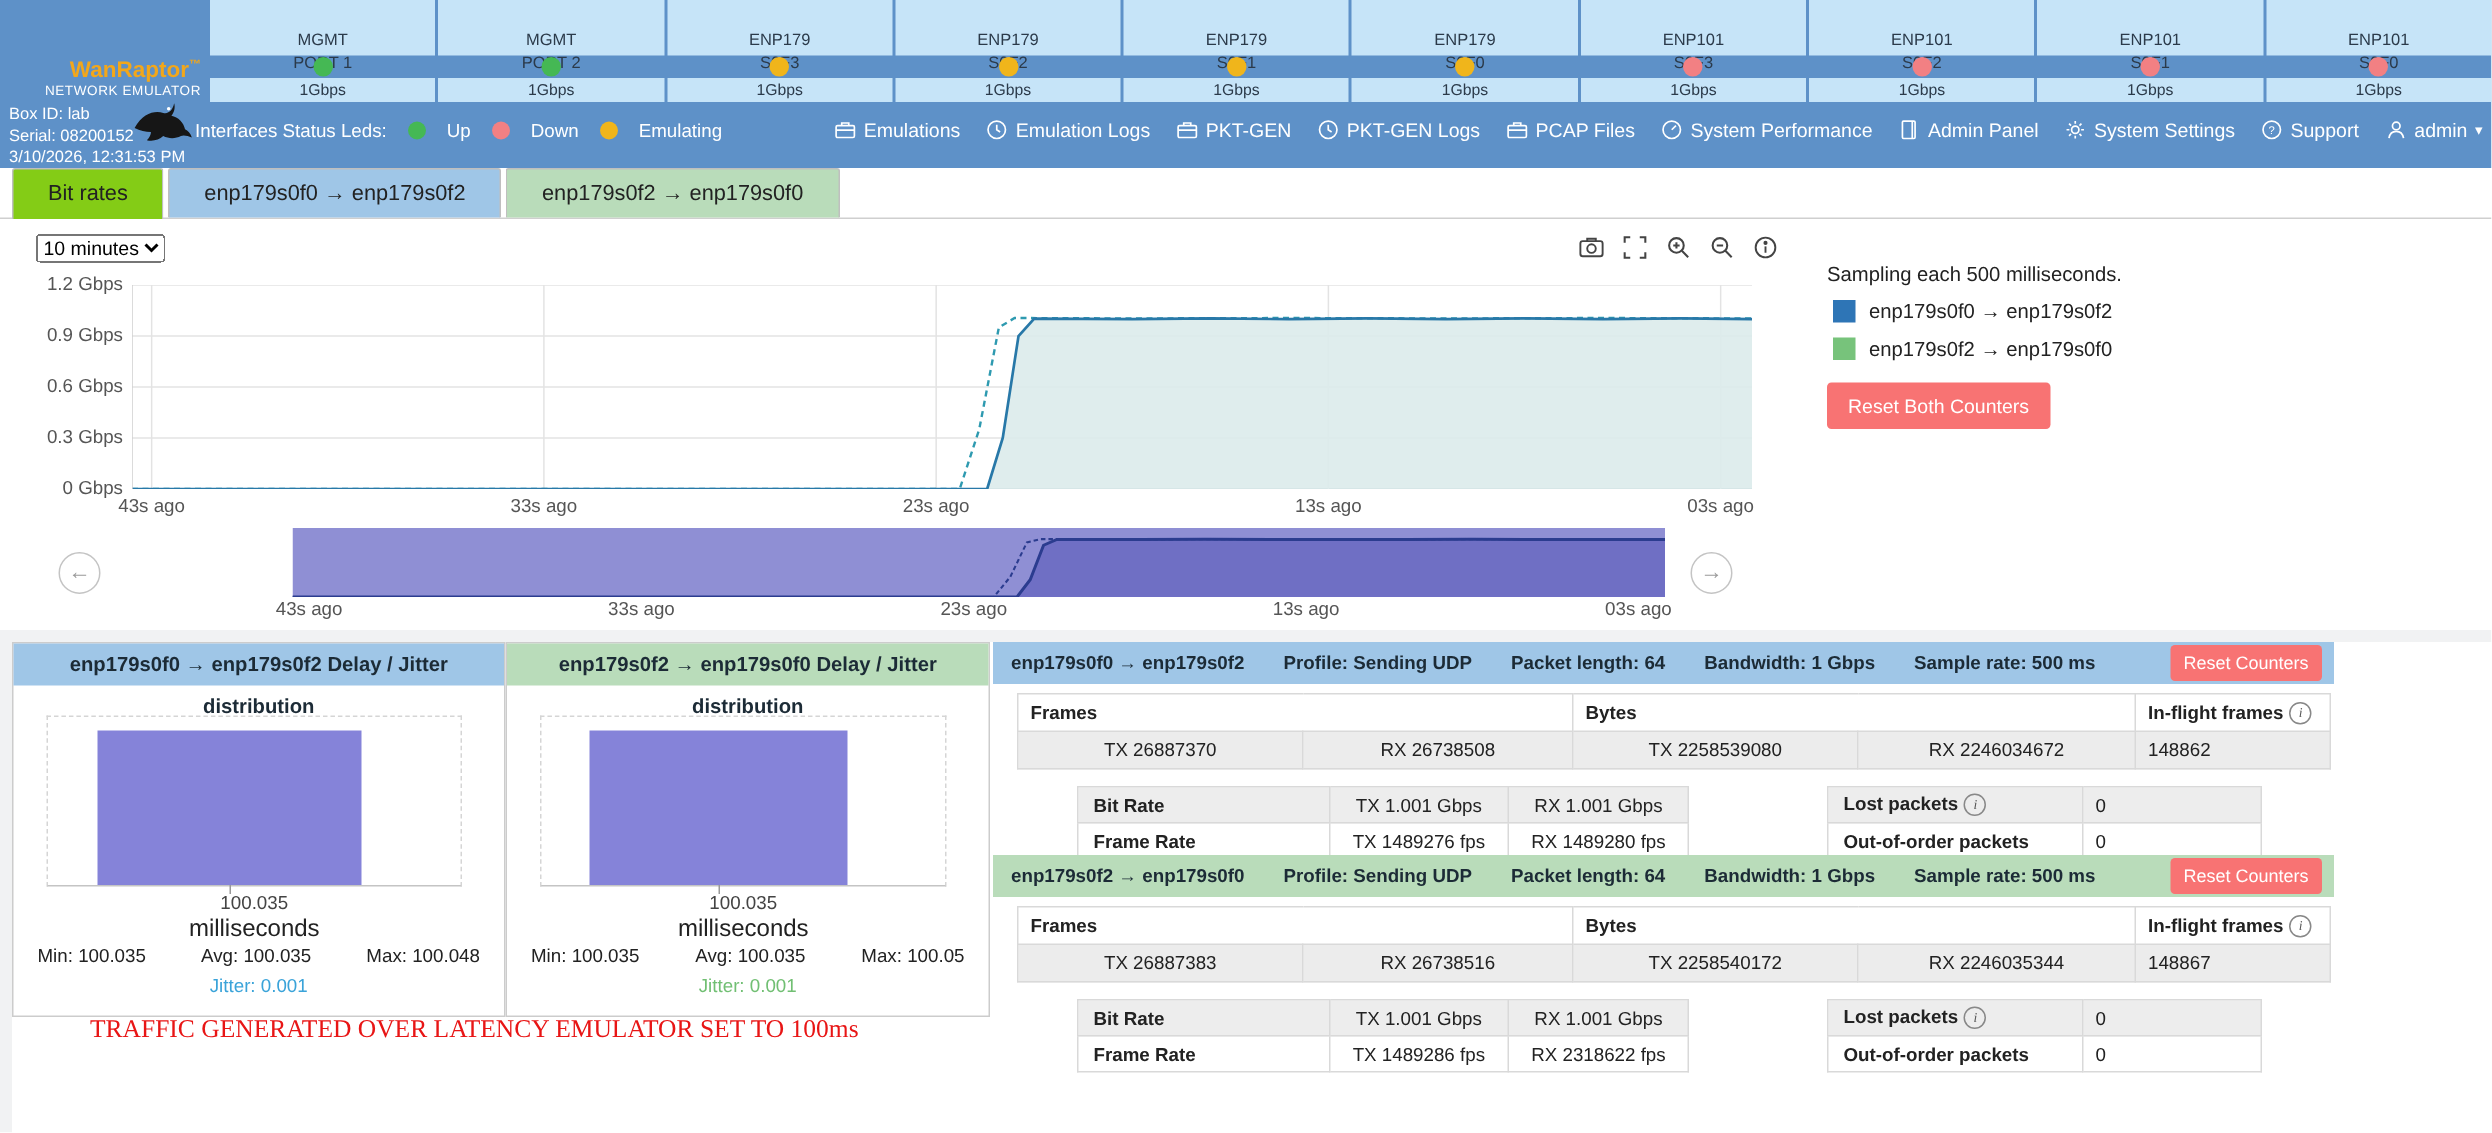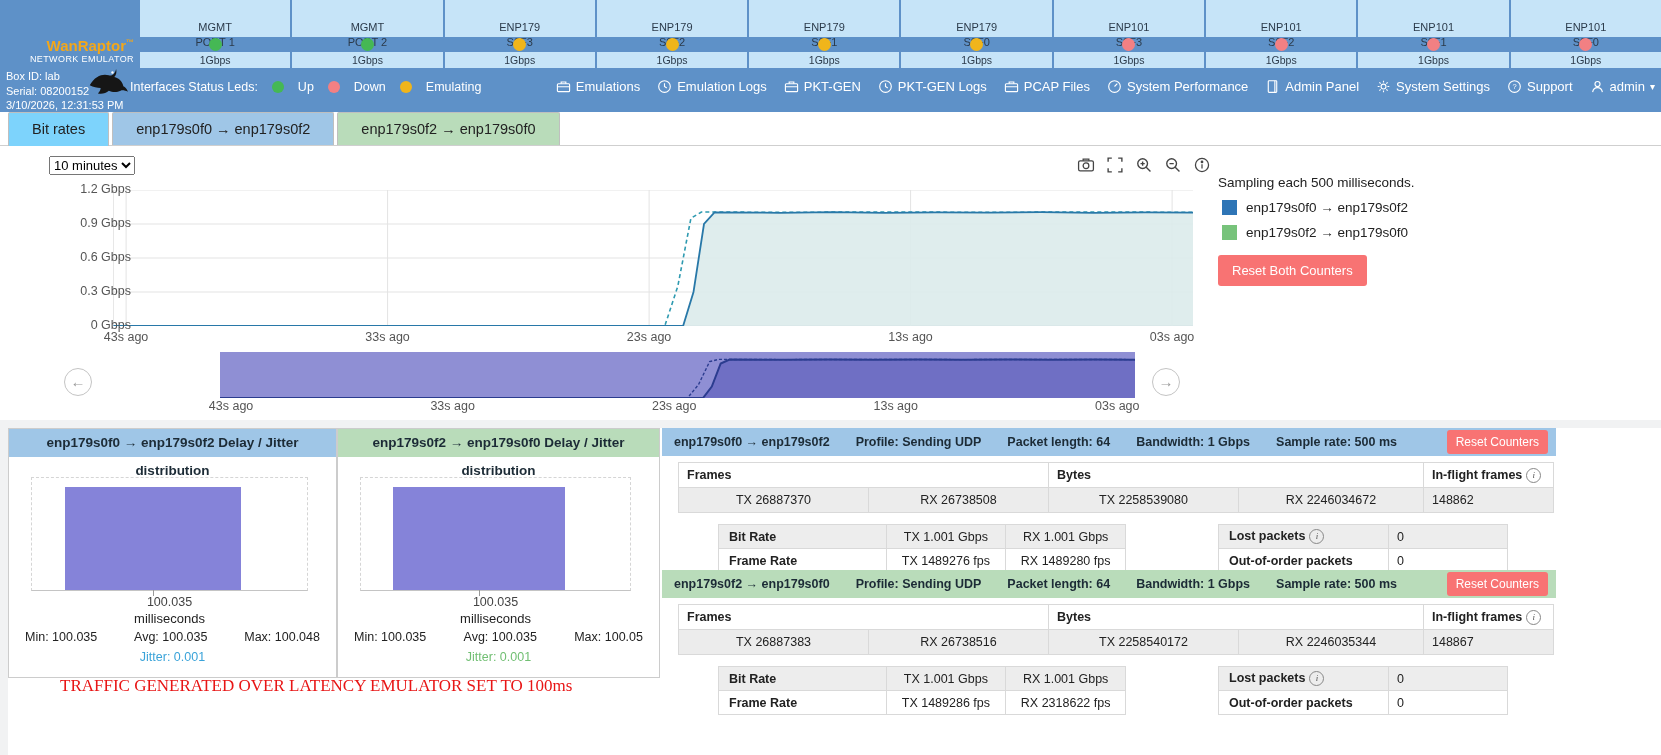--- a/index.html
+++ b/index.html
@@ -20,30 +20,30 @@
   .port-speed{background:#c6e4f8;height:16px;font-size:10.5px;text-align:center;line-height:16px;color:#2b3a4a;}
   .boxinfo{position:absolute;left:6px;top:69px;color:#fff;font-size:11px;line-height:14.5px;white-space:nowrap;}
   .ledlegend{position:absolute;left:130px;top:80px;color:#fff;font-size:12.5px;display:flex;align-items:center;gap:14px;}
   .ledlegend .led-dot{width:12px;height:12px;}
   .menu{position:absolute;right:6px;top:79px;display:flex;gap:17px;color:#fff;font-size:13px;align-items:center;}
   .menu-item{display:flex;align-items:center;gap:5px;cursor:pointer;white-space:nowrap;}
   .menu-item svg{display:block;}
   
   .tabs{position:absolute;top:112px;left:0;width:1661px;height:34px;display:flex;padding-left:8px;box-sizing:border-box;background:#fff;border-bottom:1px solid #cfcfcf;}
   .tab{padding:0 23px;line-height:32px;font-size:14.5px;color:#222;border:1px solid #bfbfbf;border-bottom:none;margin-right:3px;border-radius:2px 2px 0 0;cursor:pointer;white-space:nowrap;}
-  .tab.active{background:#7dd3fc;margin-bottom:-1px;z-index:2;}
+  .tab.active{background:#84cc16;margin-bottom:-1px;z-index:2;}
   .tab.blue{background:#9fc6e7;}
   .tab.green{background:#b9dcba;}
   
-  .chart-wrap{position:absolute;top:146px;left:0;width:1210px;height:274px;margin-left:25px;}
+  .chart-wrap{position:absolute;top:146px;left:0;width:1210px;height:274px;}
   .range-select{position:absolute;left:24px;top:10px;font-size:13px;font-family:"Liberation Sans",sans-serif;}
   .chart-toolbar{position:absolute;left:1052px;top:10px;display:flex;gap:11px;color:#444;}
   .tool-btn{cursor:pointer;}
   .plot{position:absolute;left:88px;top:44px;}
-  .ylab{position:absolute;width:82px;left:0;text-align:right;font-size:12.5px;color:#555;padding-left:24px;}
+  .ylab{position:absolute;width:82px;left:0;text-align:right;font-size:12.5px;color:#555;}
   .xlab{position:absolute;transform:translateX(-50%);font-size:12.5px;color:#555;top:184px;white-space:nowrap;}
   .mlab{position:absolute;transform:translateX(-50%);font-size:12.5px;color:#555;top:253px;white-space:nowrap;}
   .mini{position:absolute;left:195px;top:206px;}
   .navbtn{position:absolute;width:26px;height:26px;border:1px solid #c4c4c4;border-radius:50%;color:#9a9a9a;
           font-size:15px;line-height:25px;text-align:center;top:222px;cursor:pointer;background:#fff;}
   
   .rpanel{position:absolute;left:1218px;top:158px;width:338px;font-size:13.5px;}
   .se-table{width:100%;border-collapse:collapse;}
   .se-table td{border:1px solid #c9c9c9;height:38px;padding:0 10px;font-size:13.5px;}
   .se-table td.lab{width:108px;font-weight:bold;}
@@ -56,21 +56,21 @@
   .band{position:absolute;top:420px;left:0;width:1661px;height:8px;background:#f1f2f3;}
   .left-strip{position:absolute;left:0;top:428px;width:8px;height:327px;background:#f1f2f3;}
   .dist-panel{position:absolute;top:428px;height:250px;background:#fff;border:1px solid #ccc;box-sizing:border-box;}
   .dist-header{height:28px;line-height:28px;text-align:center;font-weight:bold;font-size:13.5px;color:#1c2b36;}
   .dist-header.blue{background:#9fc6e7;}
   .dist-header.green{background:#b9dcba;}
   .hist-plot{position:absolute;left:22px;top:48px;right:28px;height:112px;border:1px dashed #d5d5d5;border-bottom:1px solid #c4c4c4;}
   .hist-bar{position:absolute;left:12%;width:64%;top:9px;bottom:0;background:#8583d9;}
   .hist-tick{position:absolute;left:44%;bottom:-6px;width:1px;height:6px;background:#999;}
   .hist-xlabel{position:absolute;top:166px;left:22px;right:28px;text-align:center;font-size:12.5px;color:#444;}
-  .hist-unit{position:absolute;top:182px;left:22px;right:28px;text-align:center;font-size:13px;color:#222;}
+  .hist-unit{position:absolute;top:182px;left:22px;right:28px;text-align:center;font-size:16px;color:#222;}
   .hist-stats{position:absolute;top:201px;left:16px;right:16px;display:flex;justify-content:space-between;font-size:12.5px;color:#222;}
   .hist-jitter{position:absolute;top:221px;left:0;width:100%;text-align:center;font-size:12.5px;}
   .latency-note{position:absolute;left:60px;top:676px;color:#e81515;font-family:"Liberation Serif",serif;font-size:17px;white-space:nowrap;}
   
   .flow{position:absolute;left:662px;width:899px;height:140px;}
   .flow-header{position:absolute;left:0;top:0;width:894px;height:28px;display:flex;align-items:center;gap:26px;
                padding:0 8px 0 12px;box-sizing:border-box;font-size:12.5px;font-weight:bold;color:#1c2b36;}
   .flow-header.blue{background:#9fc6e7;}
   .flow-header.green{background:#b9dcba;}
   .reset-counters{margin-left:auto;background:#f87373;color:#fff;border:none;border-radius:3px;font-size:12px;padding:5px 9px;cursor:pointer;font-family:"Liberation Sans",sans-serif;}

